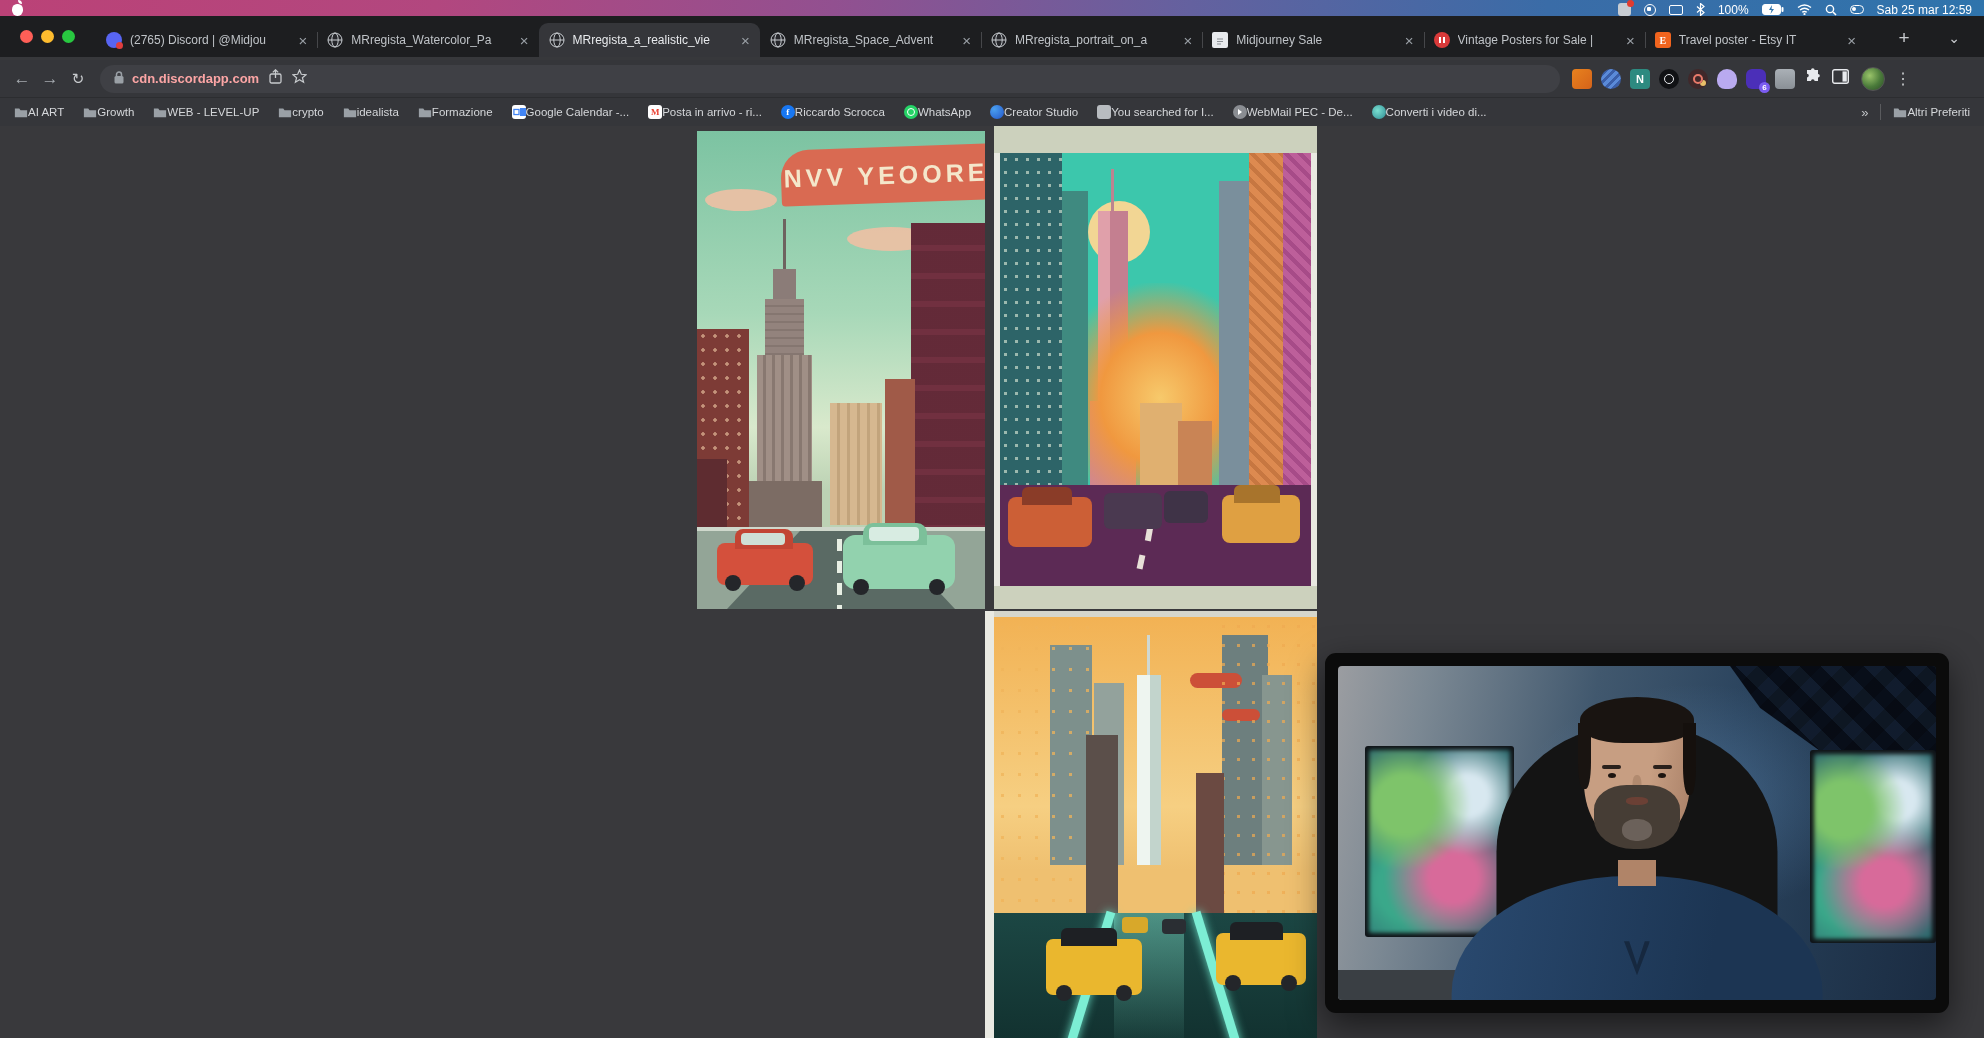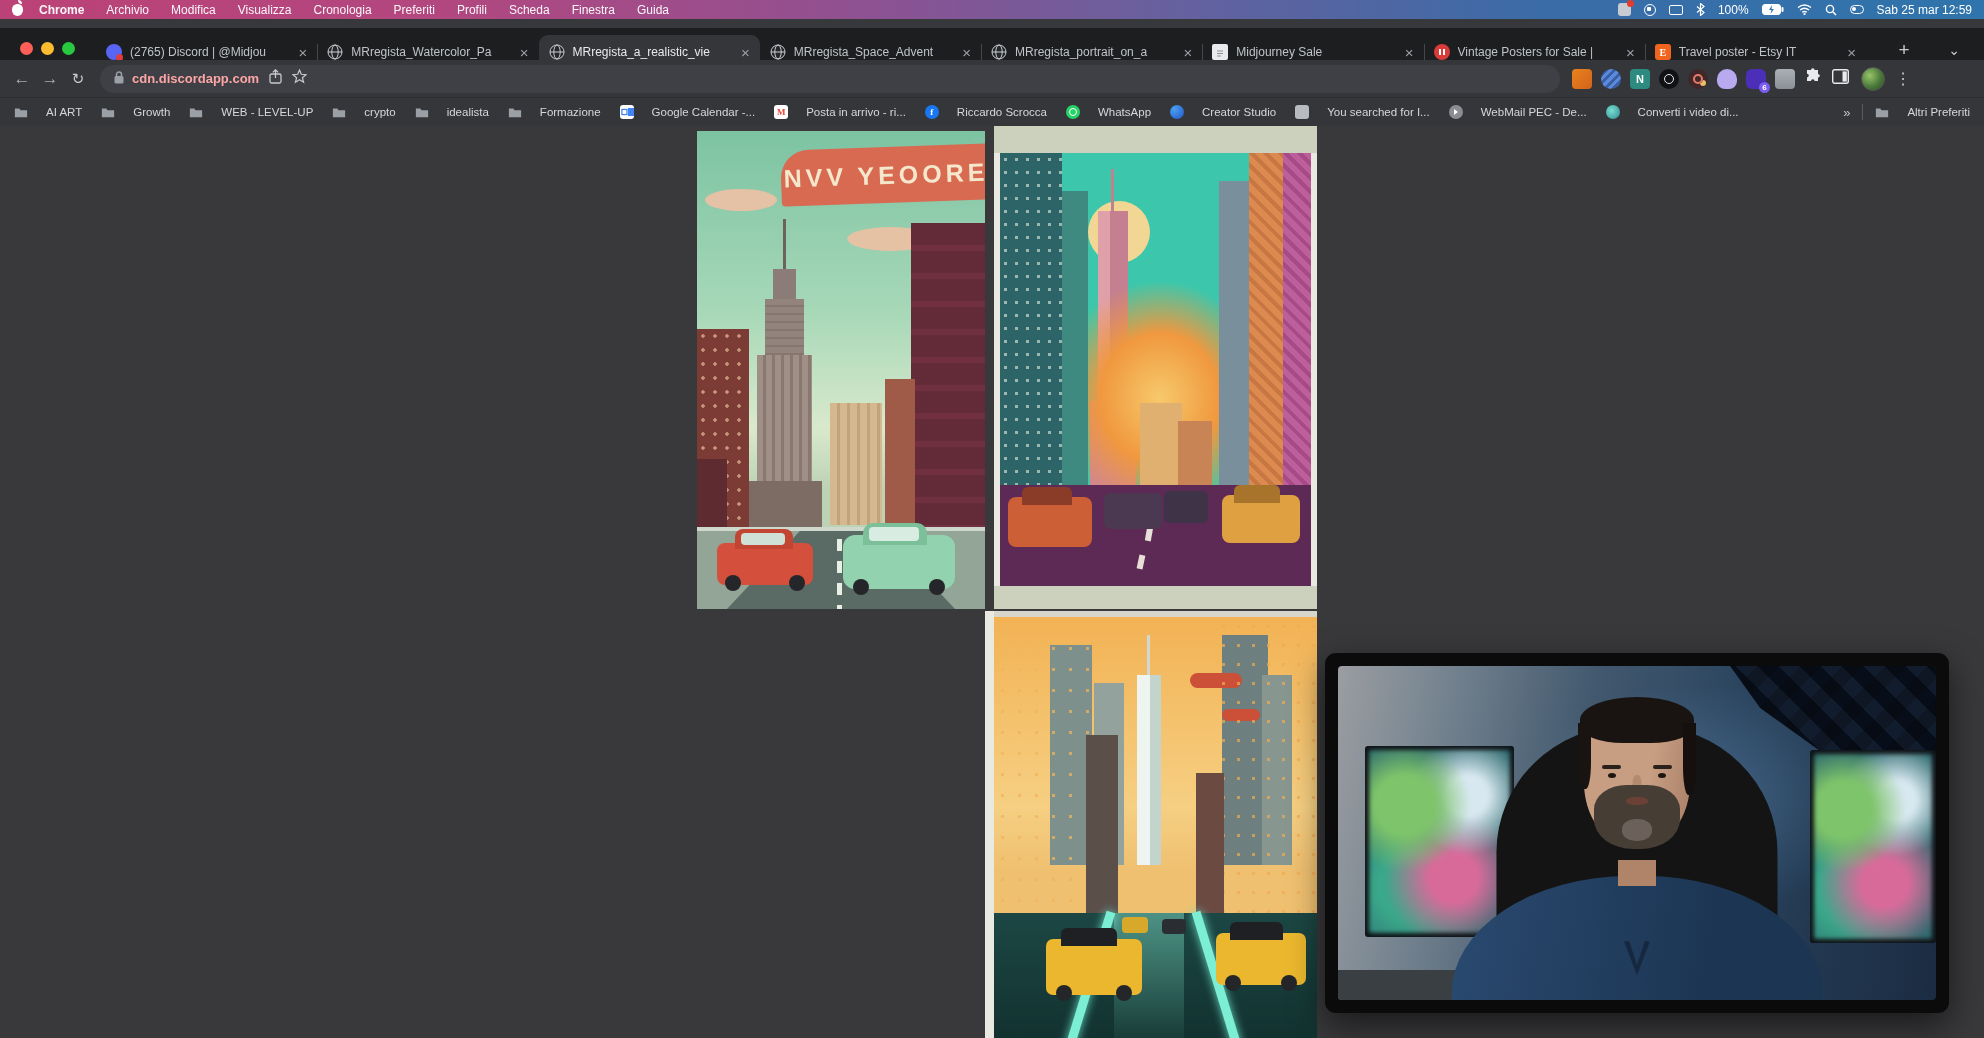--- a/index.html
+++ b/index.html
@@ -24,21 +24,21 @@
   .badge-ic { width:13px; height:13px; background:#c7ccd2; border-radius:3px; position:relative; }
   .badge-ic::after{ content:""; position:absolute; right:-3px; top:-3px; width:7px; height:7px;
     background:#e23b2e; border-radius:50%; }
   .rec-ic{ width:12px; height:12px; border:1.5px solid #fff; border-radius:50%; position:relative;}
   .rec-ic::after{content:"";position:absolute;left:2.5px;top:2.5px;width:4px;height:4px;background:#fff;border-radius:1px;}
   .disp-ic{ width:14px; height:10px; border:1.5px solid #fff; border-radius:2px;}
   .pill-ic{ width:14px; height:9px; border:1.5px solid #fff; border-radius:5px; position:relative;}
   .pill-ic::after{content:"";position:absolute;left:1px;top:1px;width:4px;height:4px;background:#fff;border-radius:50%;}
 
   
-  #tabstrip { position:absolute; left:0; top:28px; width:100%; height:41px; background:#1d1e20; }
+  #tabstrip { position:absolute; left:0; top:16px; width:100%; height:41px; background:#1d1e20; }
   .traffic { position:absolute; left:20px; top:14px; display:flex; gap:8px; }
   .tl { width:13px; height:13px; border-radius:50%; }
   .tl.red{background:#ff5f57;} .tl.yellow{background:#febc2e;} .tl.green{background:#28c840;}
   #tabs { position:absolute; left:96px; right:118px; top:7px; bottom:0; display:flex; }
   .tab { flex:1 1 0; min-width:0; display:flex; align-items:center; gap:8px; padding:0 10px;
     color:#bfc3c7; font-size:12px; position:relative; }
   .tab:not(.active):not(:first-child)::before { content:""; position:absolute; left:0; top:9px;
     bottom:9px; width:1px; background:#46474a; }
   .tab.active { background:#35363a; border-radius:9px 9px 0 0; color:#e8eaed; }
   .tab.active::before, .tab.active + .tab::before { display:none; }
@@ -87,21 +87,21 @@
   .puzzle-ic,.panel-ic { margin-left:10px; }
   #avatar { width:24px; height:24px; border-radius:50%; margin-left:12px; flex:0 0 auto;
     background:radial-gradient(circle at 35% 35%,#9ac46a,#4a7a3a 55%,#2c4a28); border:1px solid #555; }
   #kebab { color:#c7cacd; font-size:16px; margin:0 14px 0 10px; }
 
   
   #bookmarksbar { position:absolute; left:0; top:97px; width:100%; height:29px; background:#35363a;
     border-top:1px solid #2c2d30; display:flex; align-items:center; padding:0 14px;
     color:#d5d7da; font-size:11.5px; }
   #bm-items { display:flex; align-items:center; gap:19px; }
-  .bm { display:flex; align-items:center; gap:18px; white-space:nowrap; }
+  .bm { display:flex; align-items:center; gap:0; white-space:nowrap; }
   .bmic { width:14px; height:14px; border-radius:3px; display:inline-flex; align-items:center;
     justify-content:center; font-size:9px; font-weight:bold; color:#fff; flex:0 0 auto; }
   .bmic svg { display:block; }
   .bm-spacer { flex:1 1 auto; }
   .bm-overflow { color:#c0c3c6; font-size:13px; margin-right:12px; }
   .bm-divider { width:1px; height:16px; background:#5a5b5e; margin-right:12px; }
   .bmic-calendar{ background:#fff; } .bmic-calendar::after{content:"";width:8px;height:8px;background:#4285f4;}
   .bmic-gmail{ background:#fff; color:#ea4335; font-family:"Liberation Serif",serif;}
   .bmic-facebook{ background:#1877f2; border-radius:50%; font-family:"Liberation Serif",serif;}
   .bmic-whatsapp{ background:#25d366; border-radius:50%; }
@@ -293,32 +293,20 @@
     background:#6b4035; border-radius:40%; }
   .wc-desk{ position:absolute; left:0; bottom:0; width:26%; height:9%; background:#3a3f44; }
 </style>
 </head>
 <body>
 
 <div id="screen">
 
   <div id="menubar">
     <span class="apple"></span>
-    <div id="menu-items">
-        <span class="menu-item first">Chrome</span>
-        <span class="menu-item">Archivio</span>
-        <span class="menu-item">Modifica</span>
-        <span class="menu-item">Visualizza</span>
-        <span class="menu-item">Cronologia</span>
-        <span class="menu-item">Preferiti</span>
-        <span class="menu-item">Profili</span>
-        <span class="menu-item">Scheda</span>
-        <span class="menu-item">Finestra</span>
-        <span class="menu-item">Guida</span>
-      </div>
     <div id="menu-status">
       <span class="mb-ic badge-ic"></span>
       <span class="mb-ic rec-ic"></span>
       <span class="mb-ic disp-ic"></span>
       <span class="mb-ic">
         <svg width="9" height="13" viewBox="0 0 9 13">
             <path d="M1 3.5 L8 9.5 L4.5 12.5 L4.5 0.5 L8 3.5 L1 9.5" stroke="#fff" stroke-width="1.2" fill="none"></path>
           </svg>
       </span>
       <span class="mb-text">100%</span>

